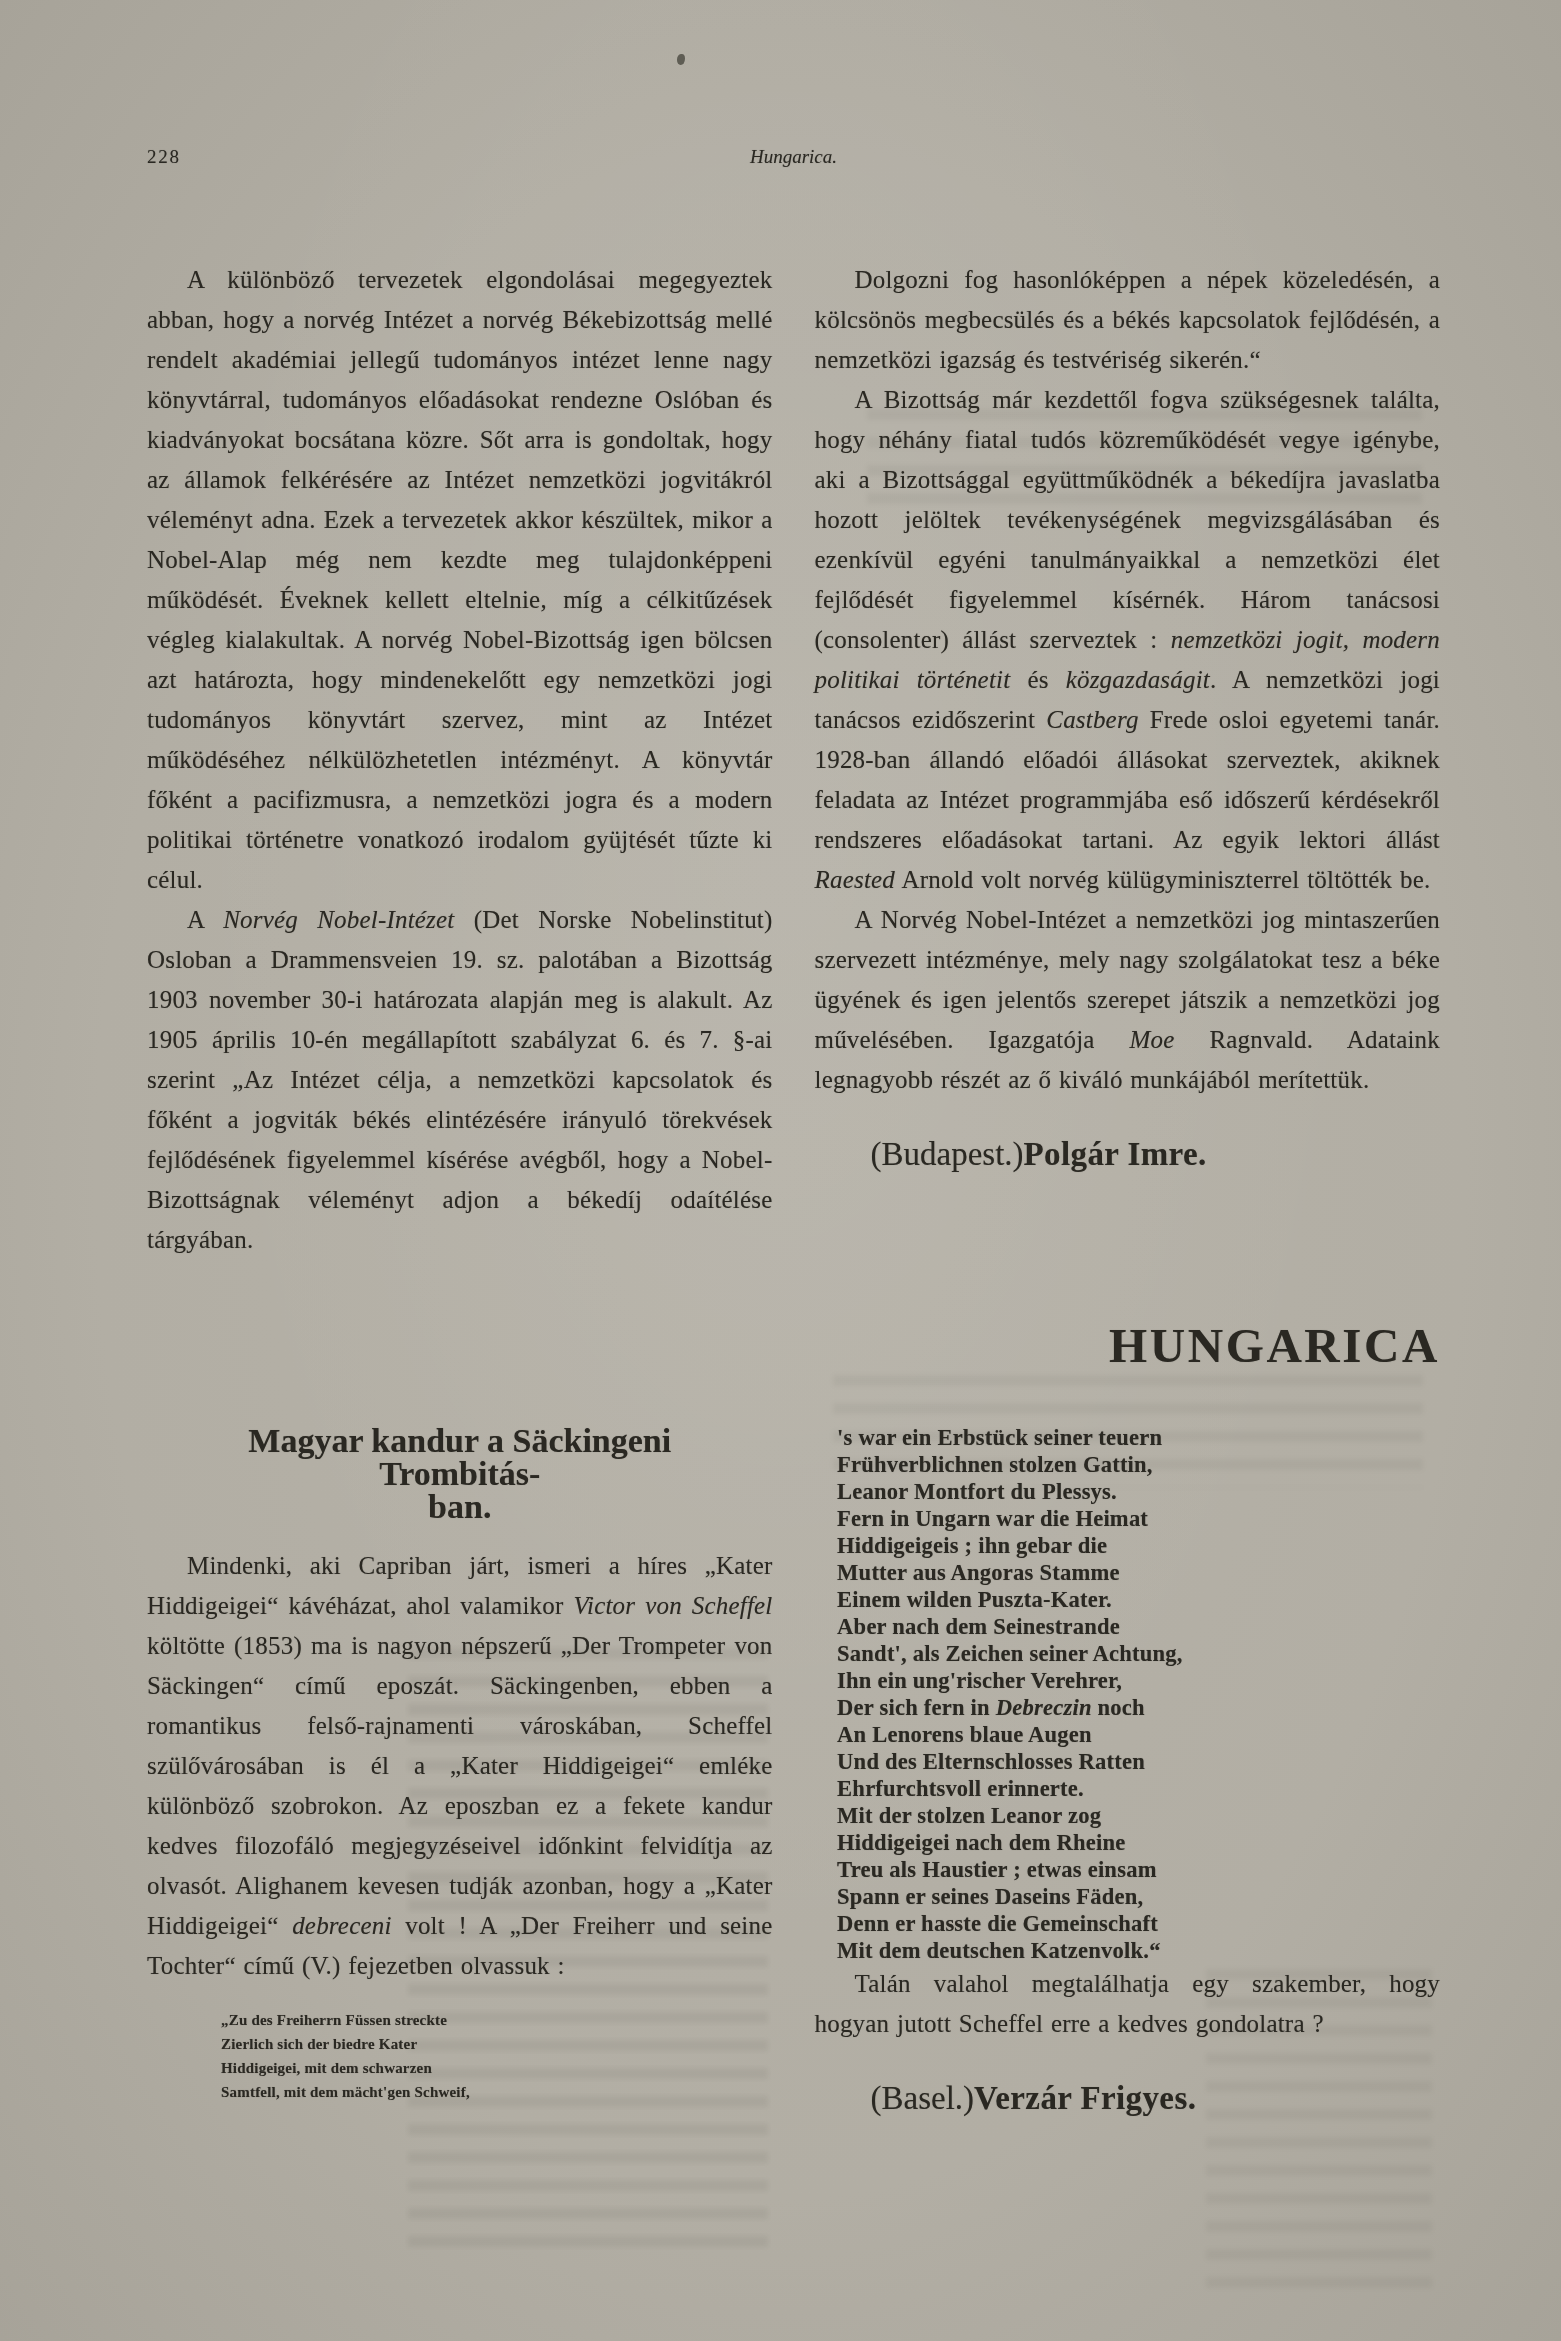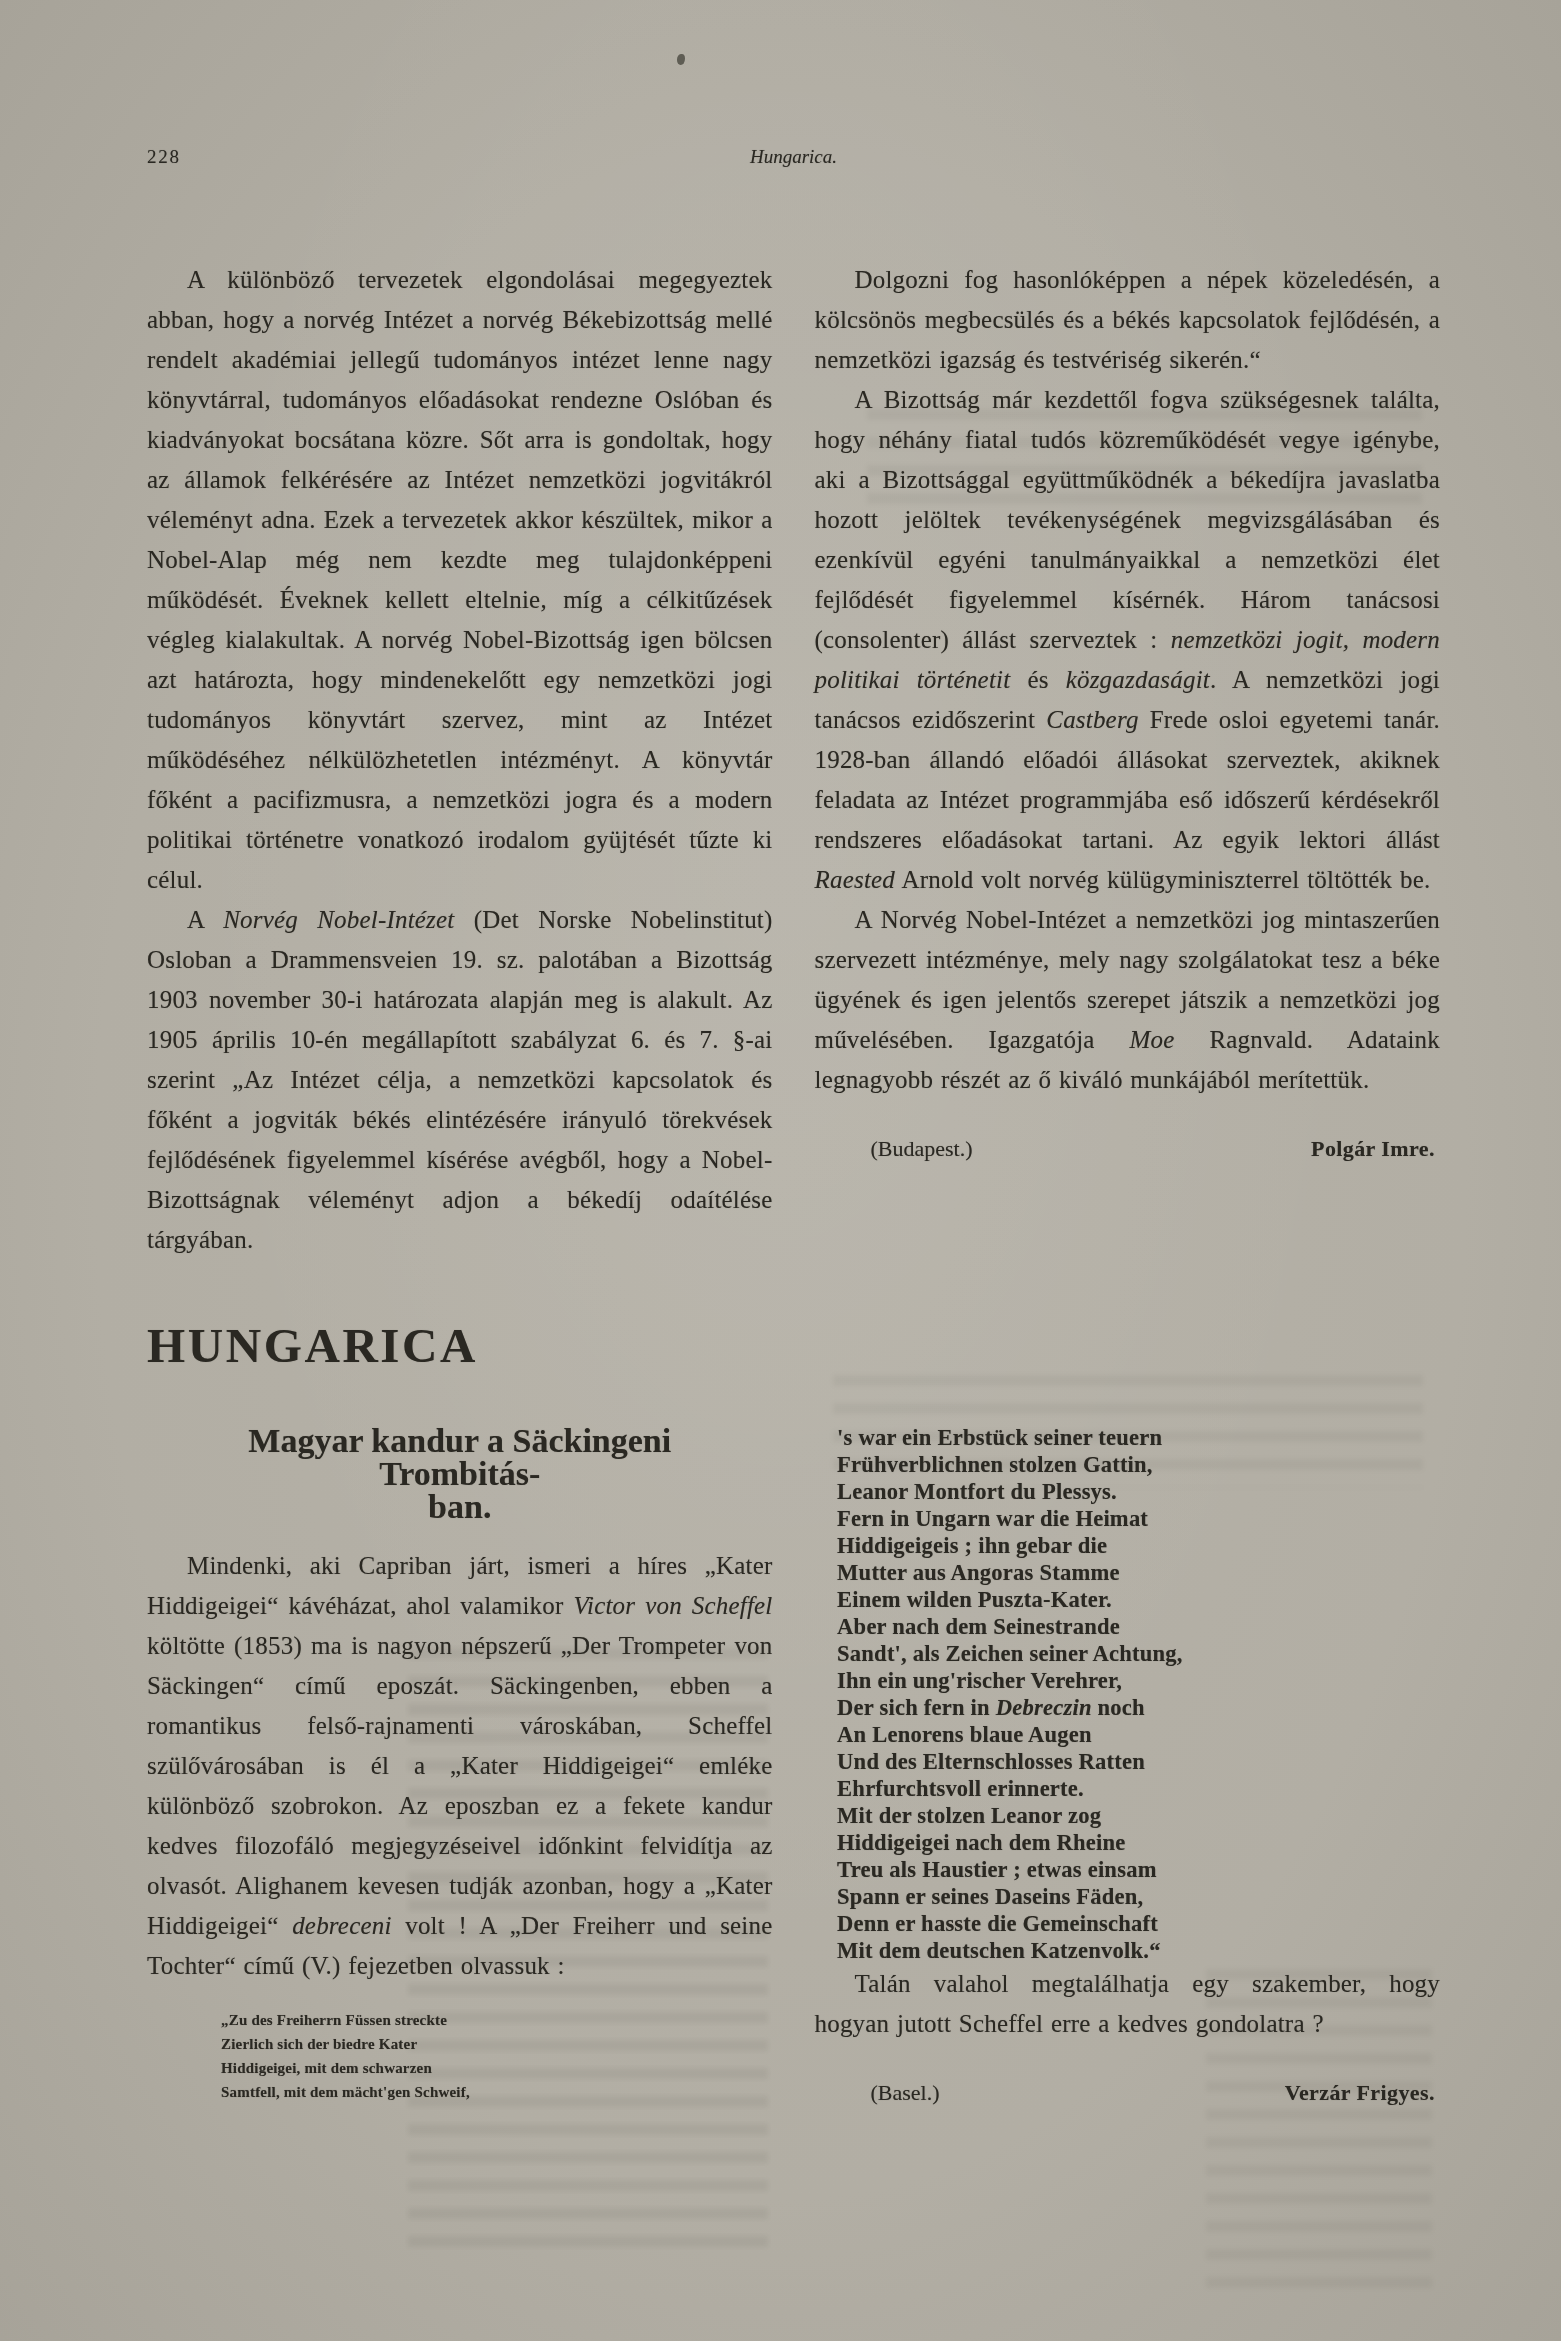--- a/index.html
+++ b/index.html
@@ -62,31 +62,31 @@
     text-indent: 40px;
     letter-spacing: 0.2px;
     word-spacing: 1.3px;
   }
   p.body-par + p.body-par { margin-top: 0; }
 
   em { font-style: italic; }
 
   .signature {
     display: flex;
-    justify-content: space-between;
+    justify-content: flex-start;
     align-items: baseline;
-    font-size: 22px;
+    font-size: 33px;
     margin-top: 36px;
     padding: 0 5.2px 0 56px;
   }
   .signature .author { font-weight: bold; letter-spacing: 0.4px; }
 
   .section-title {
     margin: 57px 0 50px 0;
-    text-align: left;
+    text-align: right;
     font-size: 49px;
     font-weight: bold;
     letter-spacing: 2.6px;
   }
 
   .article2-title {
     margin: 0 auto 22.6px auto;
     max-width: 555px;
     text-align: center;
     font-weight: bold;

